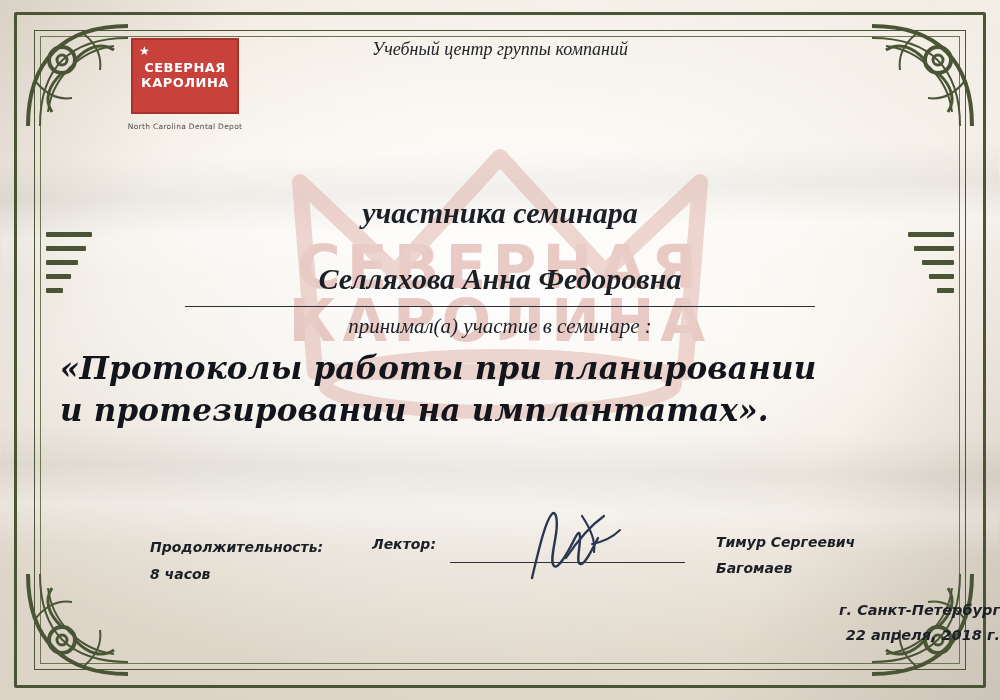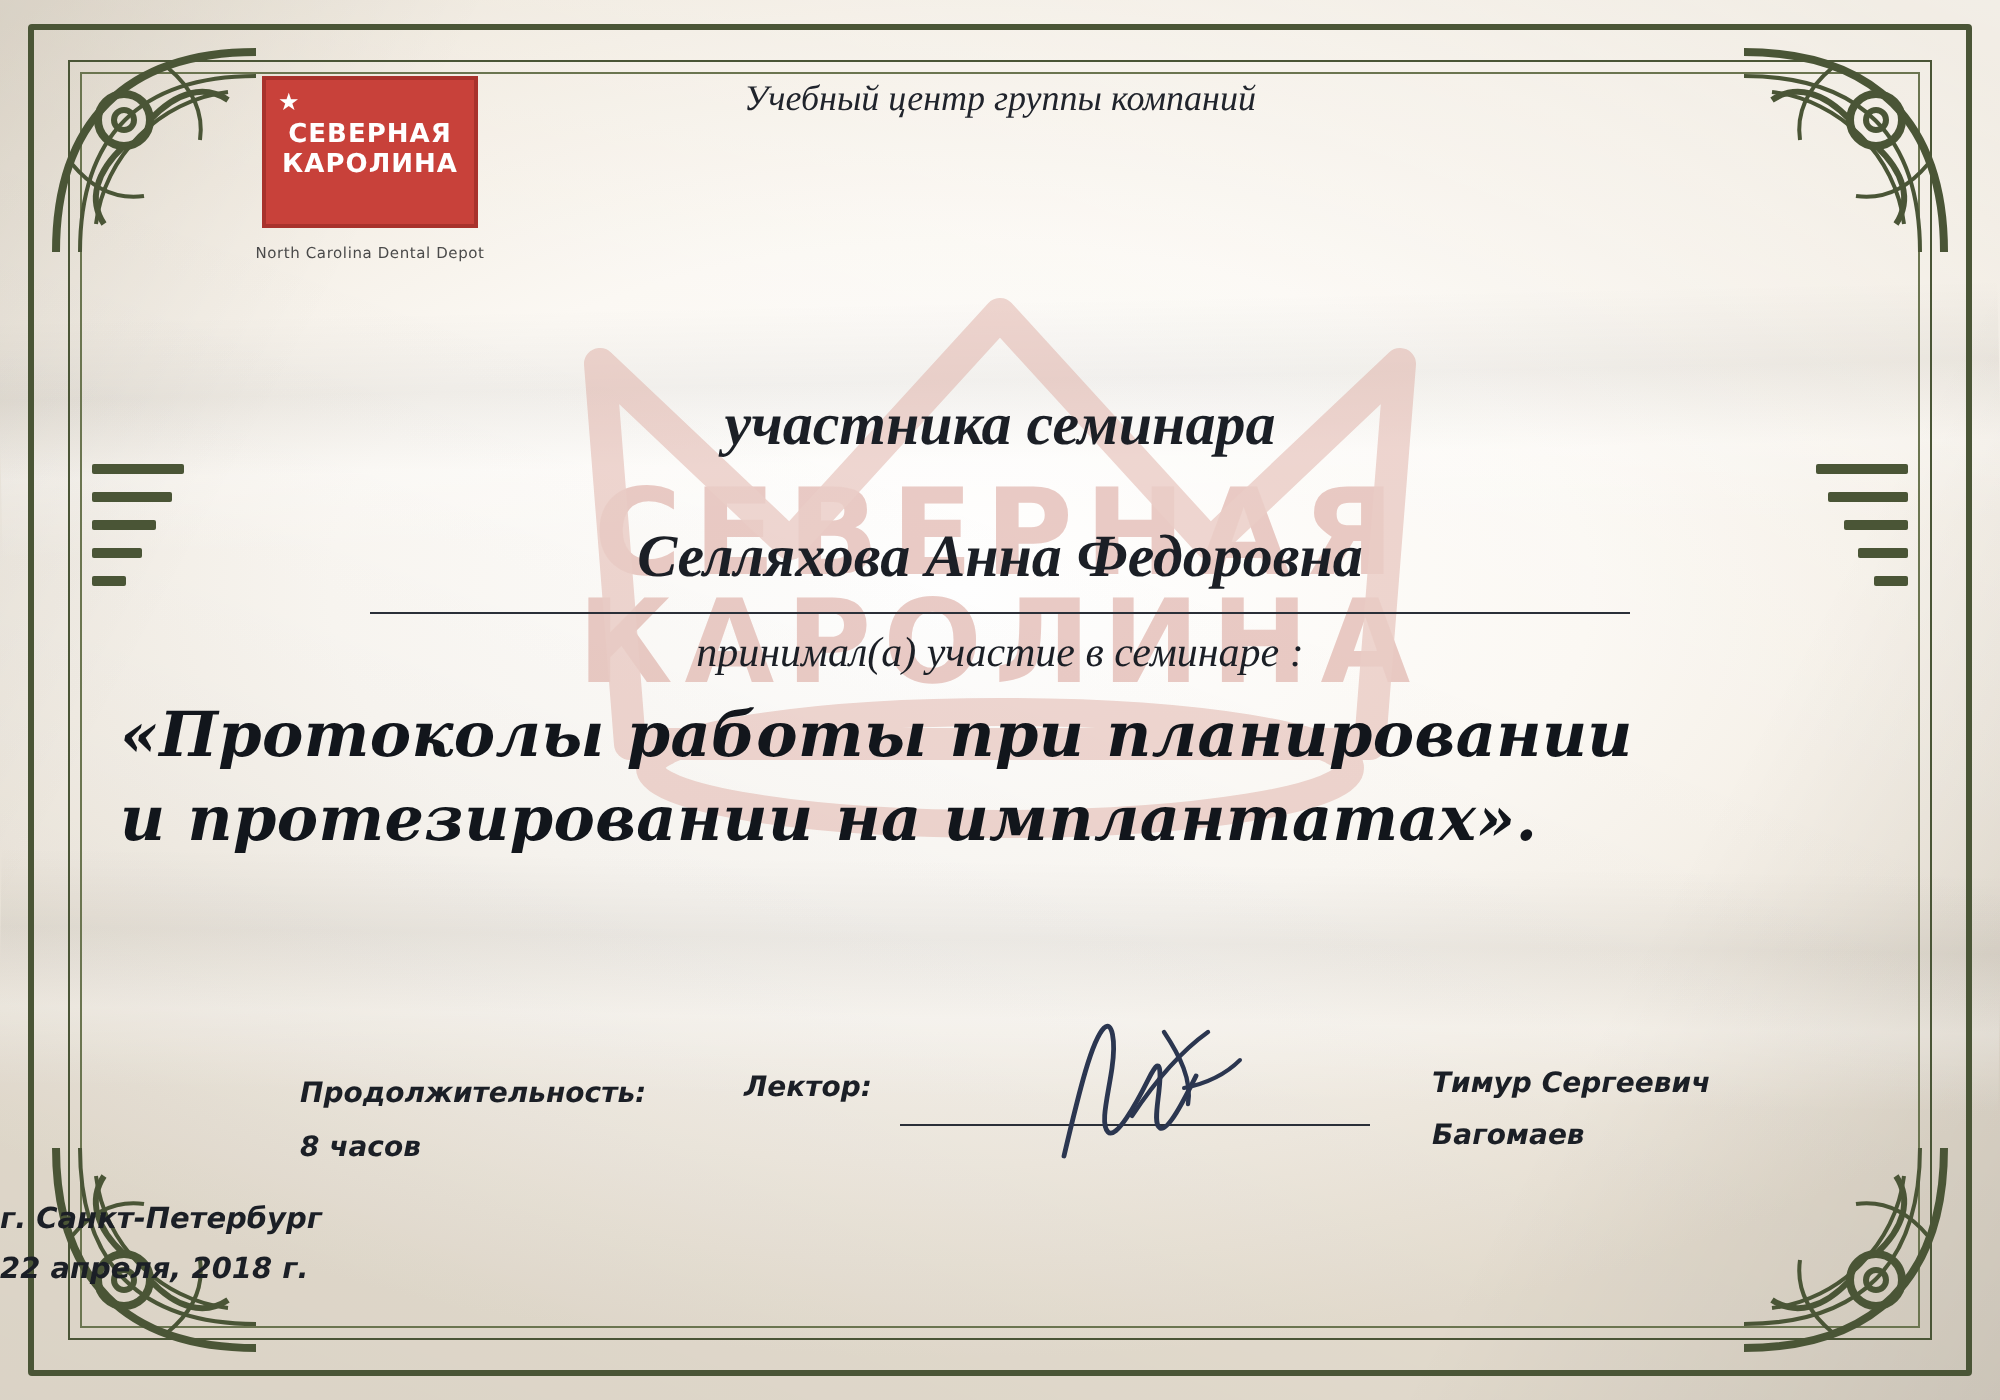--- a/index.html
+++ b/index.html
@@ -306,21 +306,21 @@
     font-weight: 700;
     font-style: italic;
     font-size: 14px;
     color: #1b1f26;
     line-height: 1.85;
   }
   .place-date {
     position: absolute;
     left: 0; right: 0;
     top: 598px;
-    text-align: left;
+    text-align: right;
     font-family: "DejaVu Sans", sans-serif;
     font-weight: 700;
     font-style: italic;
     font-size: 14.5px;
     color: #1b1f26;
     line-height: 1.7;
   }
 </style>
 </head>
 <body>

